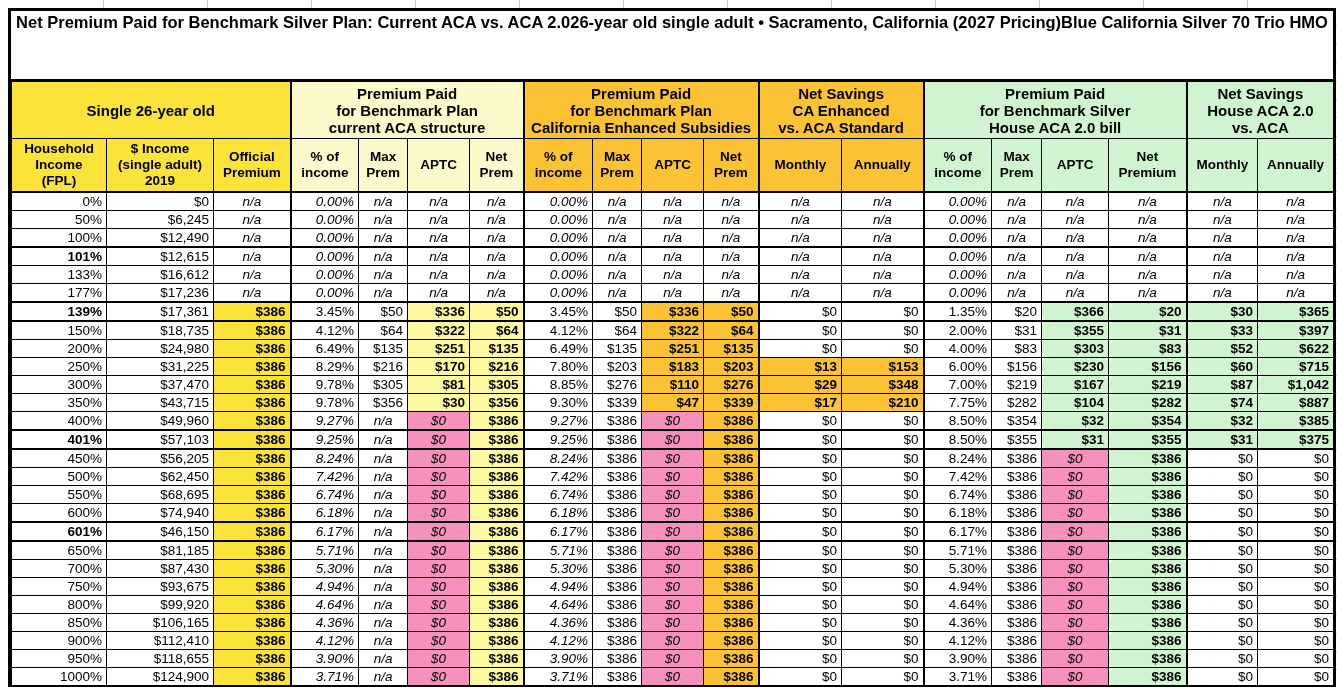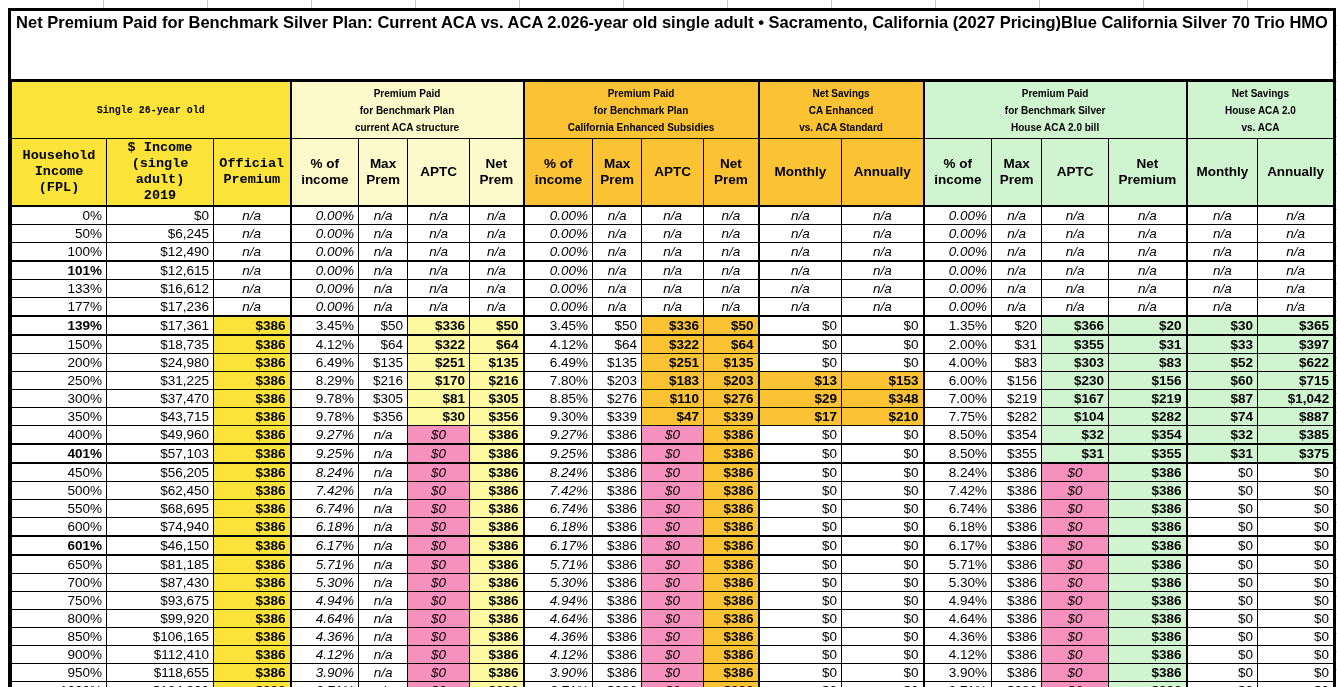--- a/index.html
+++ b/index.html
@@ -7,37 +7,37 @@
   .grid-strip-top{position:absolute;left:0;top:0;width:1337px;height:8px;
     background:repeating-linear-gradient(90deg,#fff 0 103px,#c9c9c9 103px 104px);}
   .grid-strip-right{position:absolute;left:1331px;top:8px;width:6px;height:679px;
     background:repeating-linear-gradient(180deg,#fff 0 17.4px,#d4d4d4 17.4px 18.4px);border-right:1px solid #cfcfcf;}
   .sheet{position:absolute;left:8px;top:8px;width:1322px;border:3px solid #000;background:#fff;}
   .title-box{border-bottom:2px solid #000;height:68px;display:flex;flex-direction:row;justify-content:center;text-align:center;}
   .title-box div{font-weight:bold;font-size:16.5px;line-height:22px;color:#000;}
   table{border-collapse:collapse;table-layout:fixed;width:1322px;}
   th,td{border:1px solid #000;overflow:hidden;white-space:nowrap;}
   th{white-space:pre-line;text-align:center;font-weight:bold;color:#000;}
-  .gh{font-size:10px;line-height:17px;height:54px;}
+  .gh{font-size:15px;line-height:17px;height:54px;}
   .ch{font-size:13.5px;line-height:16px;height:50px;border-bottom:2.5px solid #000;}
   td{font-size:13.5px;height:17px;line-height:17px;text-align:right;padding:0 4px 0 0;color:#000;}
   .vtr{border-right:2.5px solid #000 !important;}
   tr.ttop td{border-top:2.5px solid #000;}
   tr.tbox td{border-top:2.5px solid #000;border-bottom:2.5px solid #000;}
-  .bg-yellow{background:var(--yellow);font-family:Liberation Mono, monospace;}
+  .bg-yellow{background:var(--yellow);}
   .bg-cream{background:var(--cream);}
   .bg-orange{background:var(--orange);}
   .bg-green{background:var(--green);}
   .sb{font-weight:bold;}
   .si{font-style:italic;}
   .sc{text-align:center;padding:0;}
   .sy{background:var(--yellow);}
   .sl{background:var(--lightyellow);}
   .so{background:var(--orange);}
-  .sg{background:var(--green);}
+  .sg{background:var(--green);border-radius:6px;}
   .sp{background:var(--pink);}
 </style>
 </head>
 <body>
 
 <div class="grid-strip-top"></div>
 <div class="grid-strip-right"></div>
 
 <div class="sheet">
   <div class="title-box">

